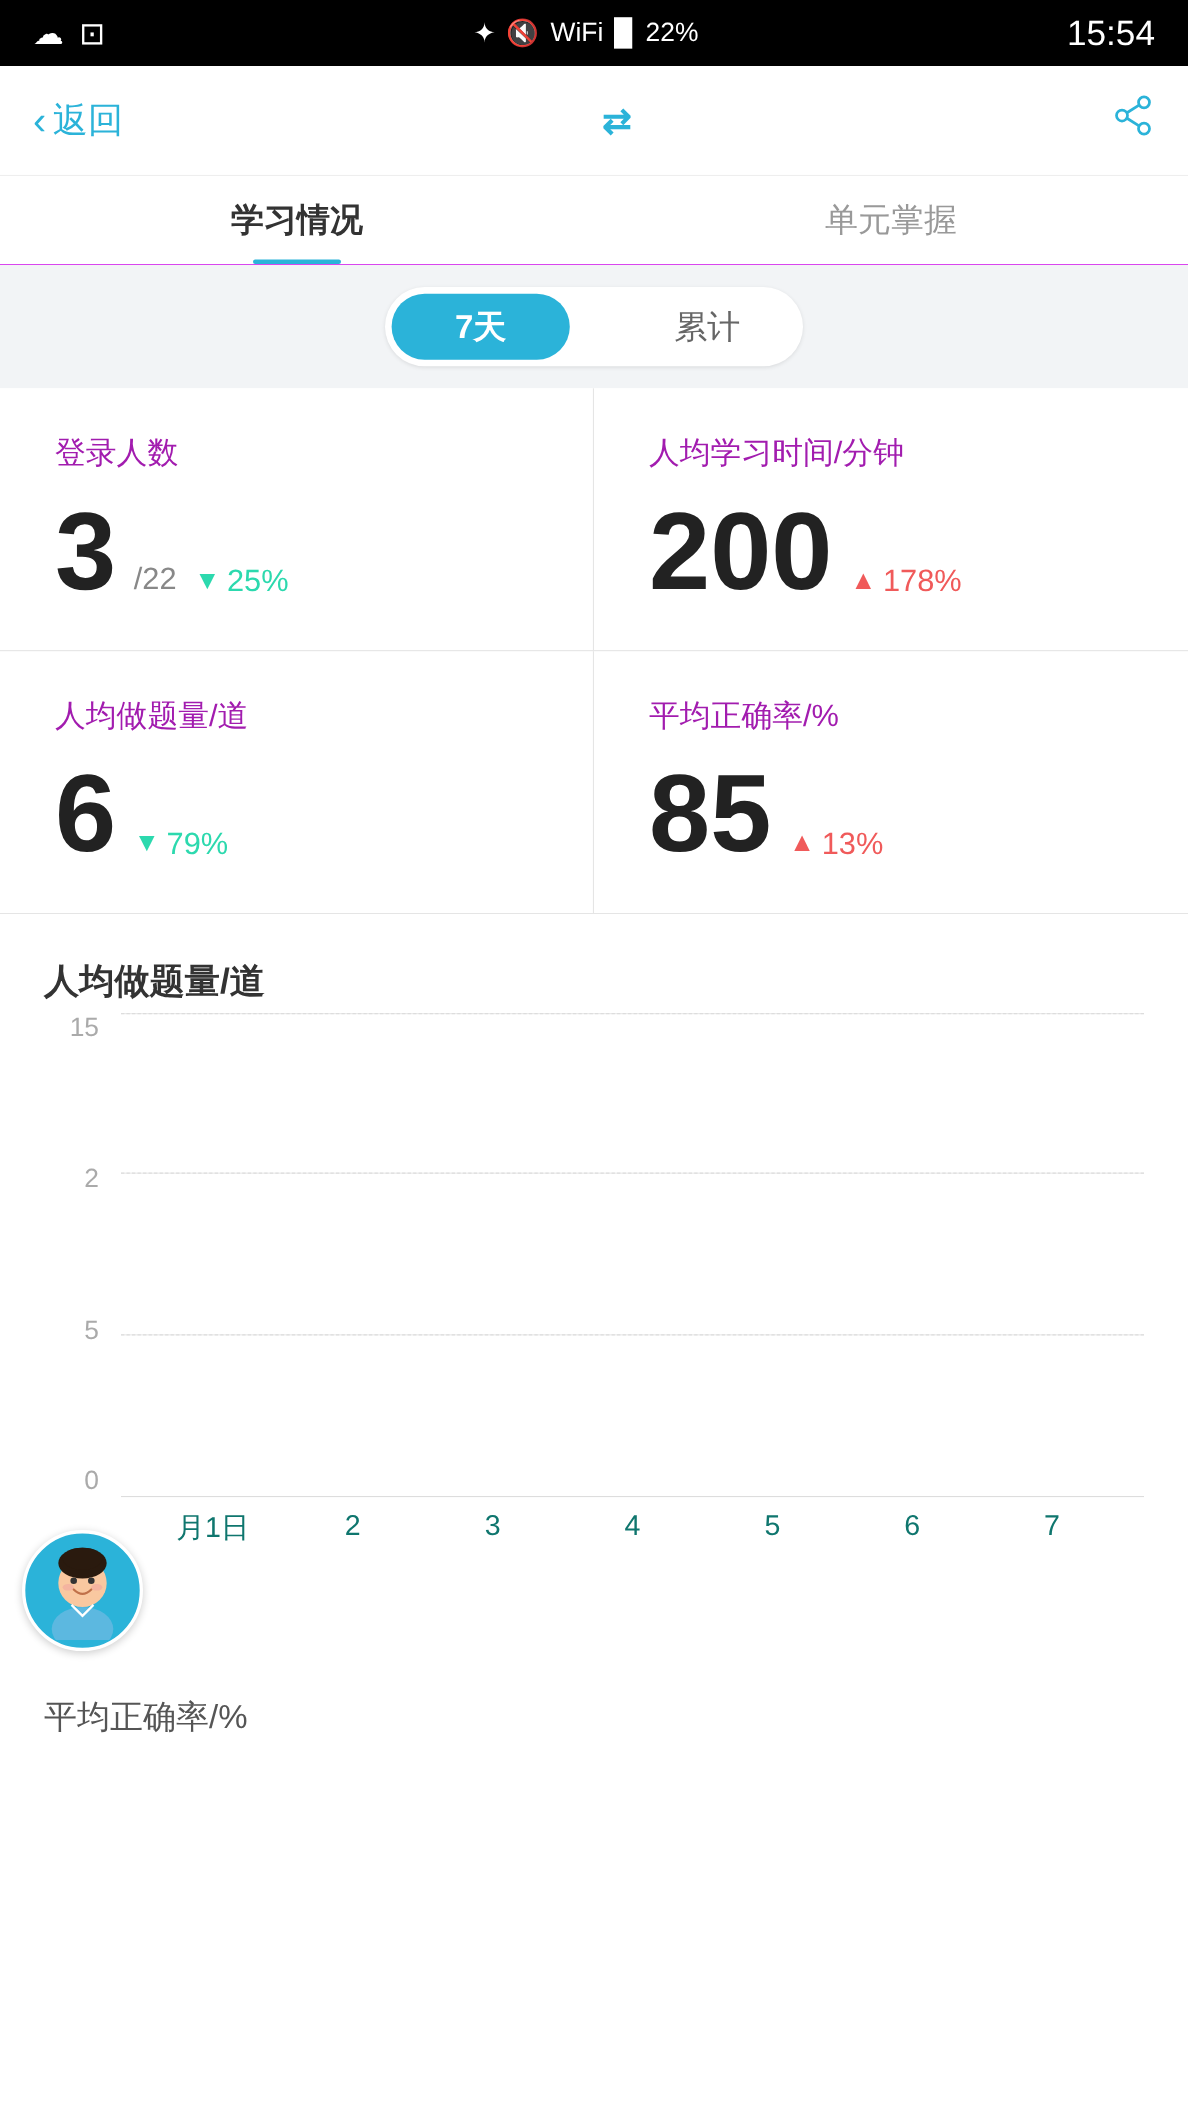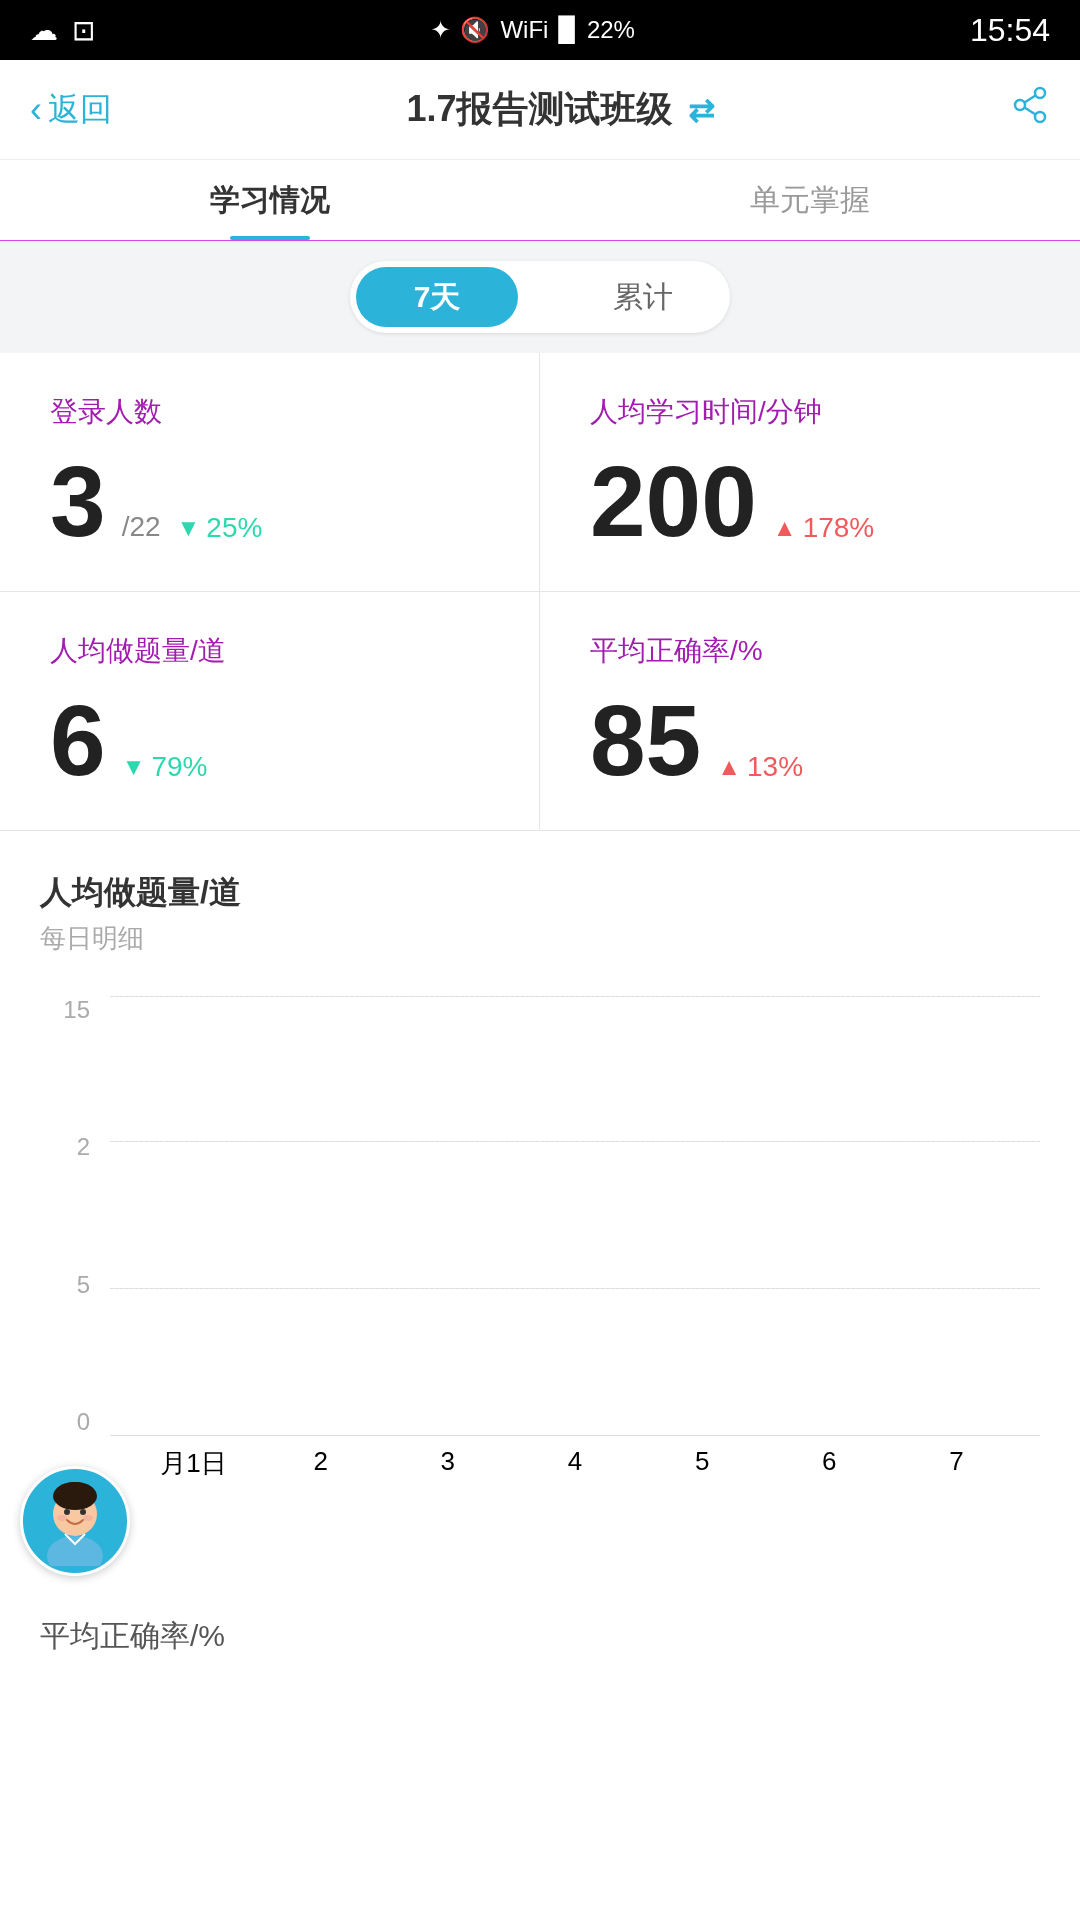--- a/index.html
+++ b/index.html
@@ -259,21 +259,21 @@
       border-radius: 4px 4px 0 0;
       width: 60px;
     }
     .x-labels {
       display: flex;
       justify-content: space-around;
       padding: 10px 20px 0 20px;
     }
     .x-label {
       font-size: 26px;
-      color: #000000;
+      color: #0f766e;
       flex: 1;
       text-align: center;
     }
 
     
     .bottom-label {
       padding: 30px 40px 20px 40px;
       font-size: 30px;
       color: #555;
       font-weight: 500;
@@ -298,21 +298,20 @@
     <span>15:54</span>
   </div>
 </div>
 
 <div class="header">
   <div class="header-back">
     <span class="chevron">‹</span>
     <span>返回</span>
   </div>
   <div class="header-title">
-    <span>1.7报告测试班级</span>
     <span class="header-shuffle">⇄</span>
   </div>
   <div class="header-share">
     <svg width="40" height="40" viewBox="0 0 40 40" fill="none">
       <circle cx="30" cy="8" r="5" stroke="#2bb3d9" stroke-width="2.5"></circle>
       <circle cx="10" cy="20" r="5" stroke="#2bb3d9" stroke-width="2.5"></circle>
       <circle cx="30" cy="32" r="5" stroke="#2bb3d9" stroke-width="2.5"></circle>
       <line x1="14.5" y1="17.5" x2="25.5" y2="10.5" stroke="#2bb3d9" stroke-width="2.5"></line>
       <line x1="14.5" y1="22.5" x2="25.5" y2="29.5" stroke="#2bb3d9" stroke-width="2.5"></line>
     </svg>
@@ -382,21 +381,20 @@
       <span class="stat-change up">
         <span class="arrow-up">▲</span>
         <span>13%</span>
       </span>
     </div>
   </div>
 </div>
 
 <div class="chart-section">
   <div class="chart-title">人均做题量/道</div>
-  <div class="chart-subtitle">每日明细</div>
 
   <div class="bar-chart">
 
     <div class="chart-y-labels">
       <span class="y-label">15</span>
       <span class="y-label">2</span>
       <span class="y-label">5</span>
       <span class="y-label">0</span>
     </div>
 

